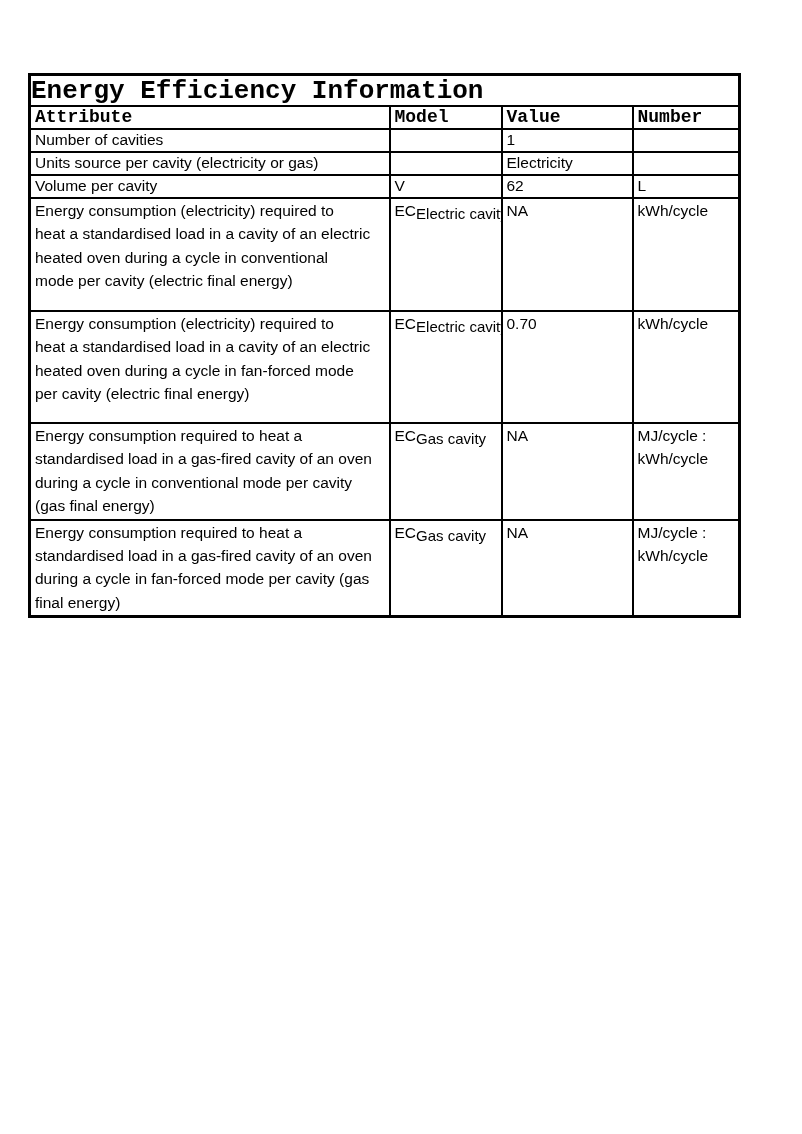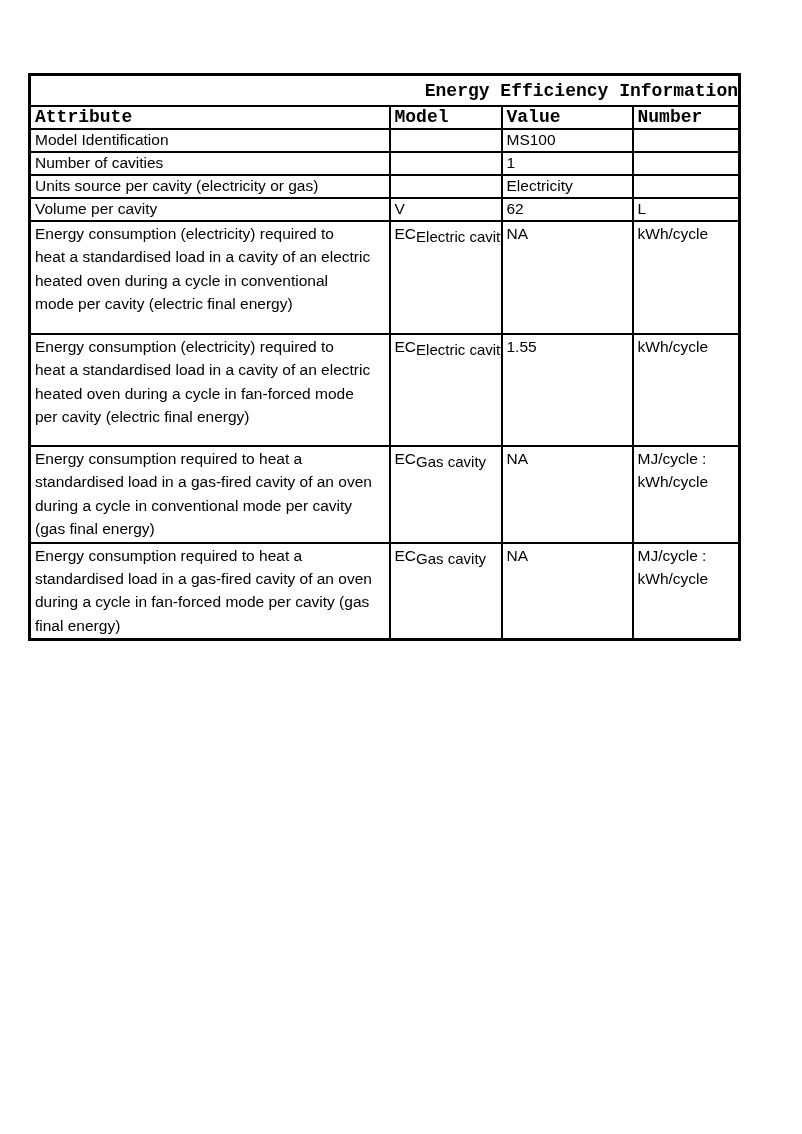--- a/index.html
+++ b/index.html
@@ -25,22 +25,22 @@
     border: 2px solid #000000;
     vertical-align: top;
     text-align: left;
     overflow: hidden;
   }
 
   
   tr.title-row th {
     font-family: "Liberation Mono", monospace;
     font-weight: bold;
-    font-size: 18px;
-    text-align: right;
+    font-size: 26px;
+    text-align: left;
     height: 26px;
     line-height: 26px;
     padding: 2px 0 1px 0;
     white-space: nowrap;
   }
 
   
   tr.header-row th {
     font-family: "Liberation Mono", monospace;
     font-weight: bold;
@@ -91,26 +91,20 @@
       </tr>
       <tr class="header-row">
         <th>Attribute</th>
         <th>Model</th>
         <th>Value</th>
         <th>Number</th>
       </tr>
     </thead>
     <tbody>
       <tr class="row-small">
-        <td class="attr-cell">Model Identification</td>
-        <td class="symbol-cell"><span></span><sub></sub></td>
-        <td class="value-cell">MS100</td>
-        <td class="units-cell"></td>
-      </tr>
-      <tr class="row-small">
         <td class="attr-cell">Number of cavities</td>
         <td class="symbol-cell"><span></span><sub></sub></td>
         <td class="value-cell">1</td>
         <td class="units-cell"></td>
       </tr>
       <tr class="row-small">
         <td class="attr-cell">Units source per cavity (electricity or gas)</td>
         <td class="symbol-cell"><span></span><sub></sub></td>
         <td class="value-cell">Electricity</td>
         <td class="units-cell"></td>
@@ -129,21 +123,21 @@
         <td class="symbol-cell"><span>EC</span><sub>Electric cavity</sub></td>
         <td class="value-cell">NA</td>
         <td class="units-cell">kWh/cycle</td>
       </tr>
       <tr class="row-h117">
         <td class="attr-cell">Energy consumption (electricity) required to
 heat a standardised load in a cavity of an electric
 heated oven during a cycle in fan-forced mode
 per cavity (electric final energy)</td>
         <td class="symbol-cell"><span>EC</span><sub>Electric cavity</sub></td>
-        <td class="value-cell">1.55</td>
+        <td class="value-cell">0.70</td>
         <td class="units-cell">kWh/cycle</td>
       </tr>
       <tr class="row-h95">
         <td class="attr-cell">Energy consumption required to heat a
 standardised load in a gas-fired cavity of an oven
 during a cycle in conventional mode per cavity
 (gas final energy)</td>
         <td class="symbol-cell"><span>EC</span><sub>Gas cavity</sub></td>
         <td class="value-cell">NA</td>
         <td class="units-cell">MJ/cycle :

